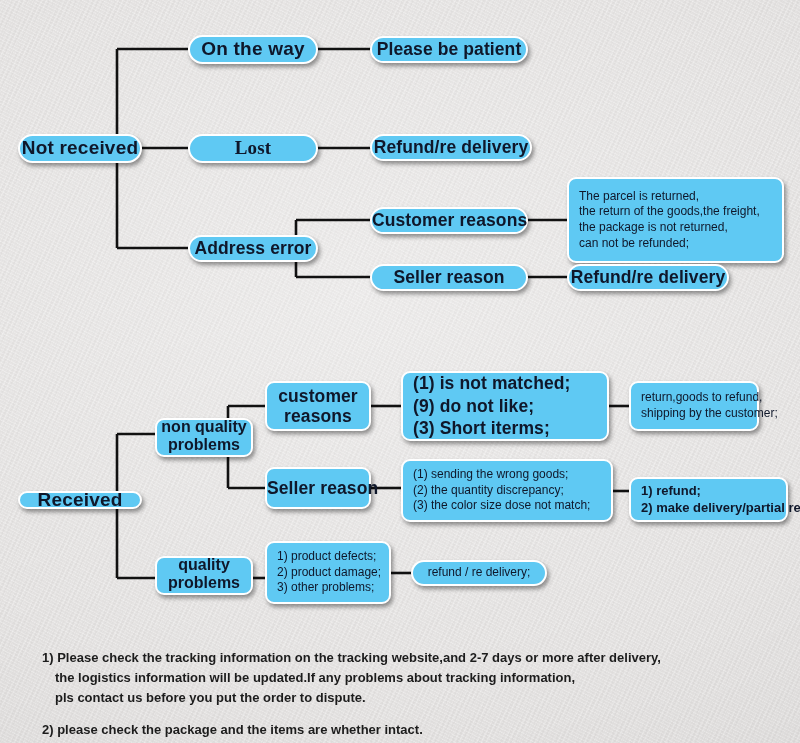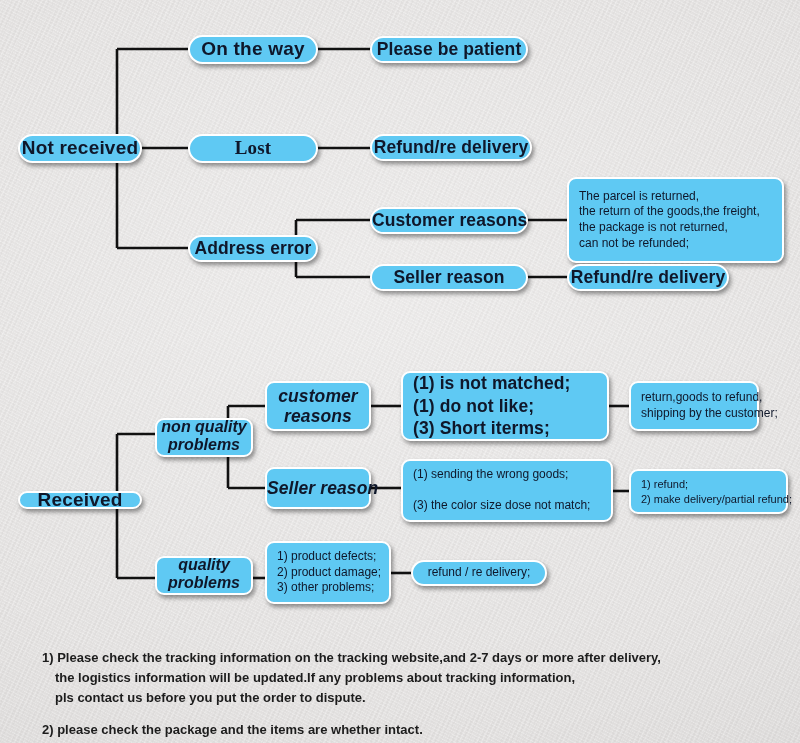--- a/index.html
+++ b/index.html
@@ -67,21 +67,20 @@
   }
   .node.pill {
     border-radius: 999px;
     justify-content: center;
     text-align: center;
   }
   .node.rounded {
     border-radius: 9px;
     justify-content: center;
     text-align: center;
-    font-style: italic;
   }
   .node.block {
     border-radius: 9px;
     justify-content: flex-start;
     text-align: left;
     align-items: center;
   }
   .node .txt {
     display: block;
     width: 100%;
@@ -89,21 +88,21 @@
   }
   .node.block .txt {
     line-height: 1.30;
   }
 
   
   .f-xl  { font-size: 19px; font-weight: 600; letter-spacing: 0.2px; }
   .f-lg  { font-size: 17.5px; font-weight: 600; letter-spacing: 0.1px; }
   .f-md  { font-size: 16px; font-weight: 600; align-items: flex-end; }
   .f-sm  { font-size: 12px; font-weight: 400; }
-  .f-xs  { font-size: 11px; font-weight: 400; }
+  .f-xs  { font-size: 13px; font-weight: 700; margin-top: 8px; }
   .pad-l { padding-left: 10px; padding-right: 8px; }
 
   
   #notes {
     position: absolute;
     left: 26px;
     top: 648px;
     width: 740px;
     z-index: 2;
     color: #1c1c1c;
@@ -232,29 +231,29 @@
 
   <div class="node rounded f-lg" style="left:265px; top:381px; width:106px; height:50px;">
     <span class="txt"><span>customer</span><br><span>reasons</span></span>
   </div>
 
   <div class="node rounded f-lg" style="left:265px; top:467px; width:106px; height:42px;">
     <span class="txt">Seller reason</span>
   </div>
 
   <div class="node block f-lg pad-l" style="left:401px; top:371px; width:208px; height:70px;">
-    <span class="txt"><span>(1) is not matched;</span><br><span>(1) do not like;</span><br><span>(3) Short iterms;</span></span>
+    <span class="txt"><span>(1) is not matched;</span><br><span>(9) do not like;</span><br><span>(3) Short iterms;</span></span>
   </div>
 
   <div class="node block f-sm pad-l" style="left:629px; top:381px; width:130px; height:50px;">
     <span class="txt"><span>return,goods to refund,</span><br><span>shipping by the customer;</span></span>
   </div>
 
   <div class="node block f-sm pad-l" style="left:401px; top:459px; width:212px; height:63px;">
-    <span class="txt"><span>(1) sending the wrong goods;</span><br><br><span>(3) the color size dose not match;</span></span>
+    <span class="txt"><span>(1) sending the wrong goods;</span><br><span>(2) the quantity discrepancy;</span><br><span>(3) the color size dose not match;</span></span>
   </div>
 
   <div class="node block f-xs pad-l" style="left:629px; top:469px; width:159px; height:45px;">
     <span class="txt"><span>1) refund;</span><br><span>2) make delivery/partial refund;</span></span>
   </div>
 
   <div class="node block f-sm pad-l" style="left:265px; top:541px; width:126px; height:63px;">
     <span class="txt"><span>1) product defects;</span><br><span>2) product damage;</span><br><span>3) other problems;</span></span>
   </div>
 

